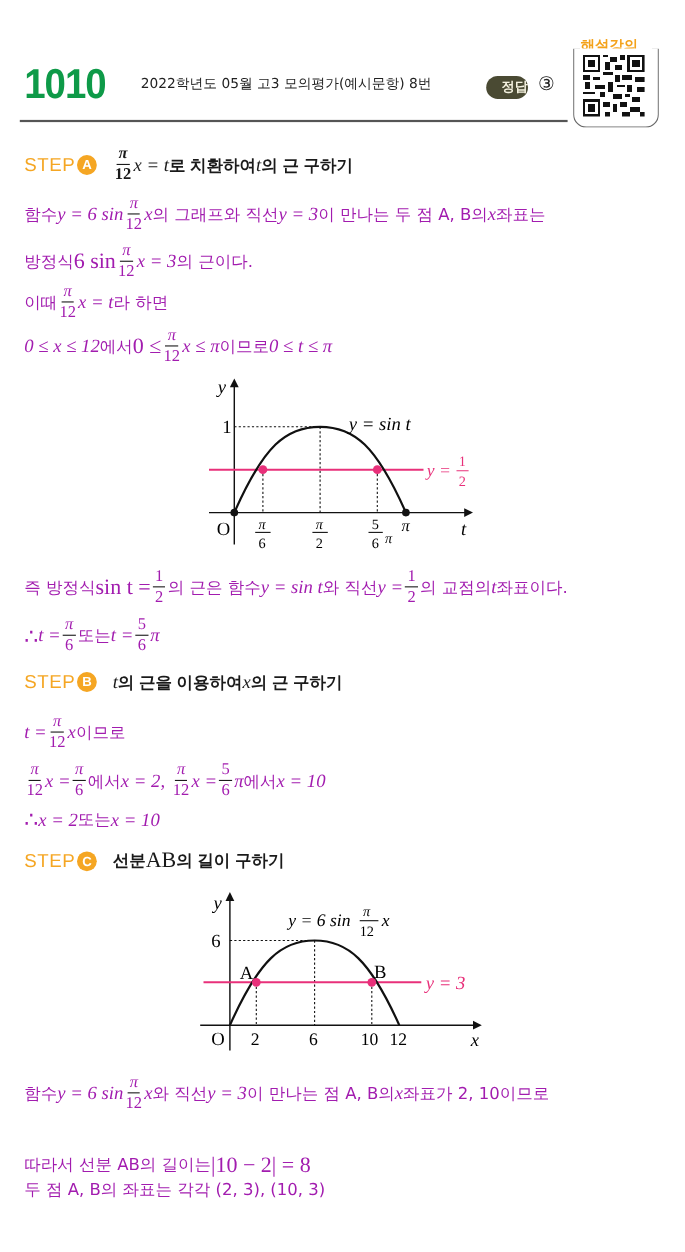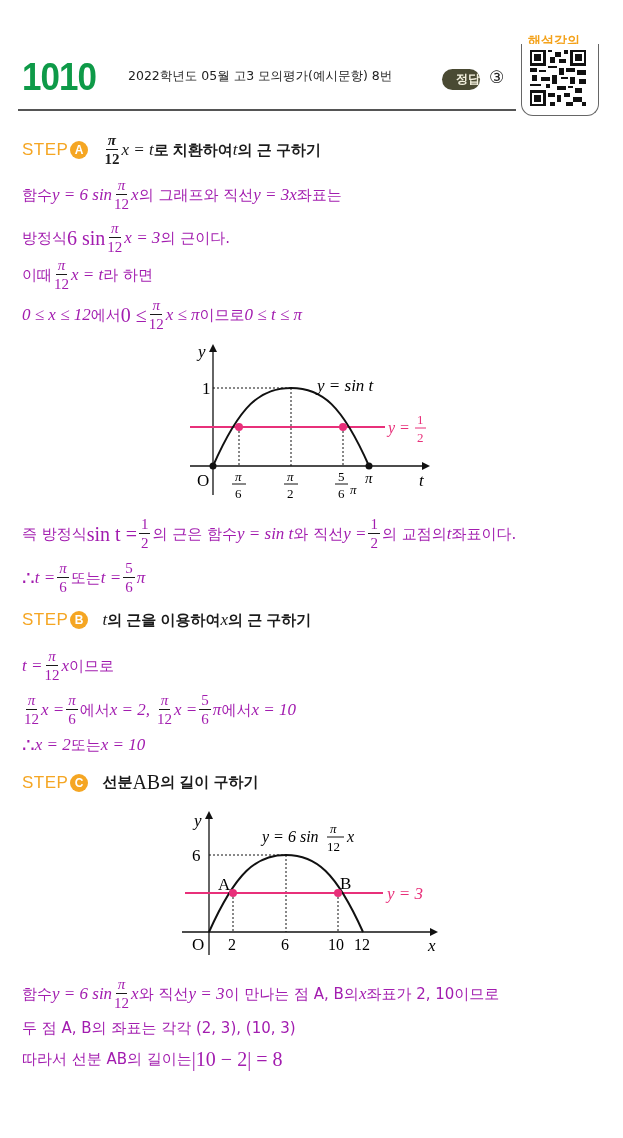--- a/index.html
+++ b/index.html
@@ -99,20 +99,21 @@
 <div class="abs line" style="top:178px;">
   <span>함수 </span>
   <span class="mi">y = 6 sin</span>
   <span class="frac">
       <span class="num">π</span>
       <span class="den">12</span>
     </span>
   <span class="mi">x</span>
   <span>의 그래프와 직선 </span>
   <span class="mi">y = 3</span>
+  <span>이 만나는 두 점 A, B의 </span>
   <span class="mi">x</span>
   <span>좌표는</span>
 </div>
 
 <div class="abs line" style="top:221px;">
   <span>방정식 </span>
   <span class="m">6 sin</span>
   <span class="frac">
       <span class="num">π</span>
       <span class="den">12</span>
@@ -331,20 +332,20 @@
       <span class="den">12</span>
     </span>
   <span class="mi">x</span>
   <span>와 직선 </span>
   <span class="mi">y = 3</span>
   <span>이 만나는 점 A, B의 </span>
   <span class="mi">x</span>
   <span>좌표가 2, 10이므로</span>
 </div>
 
-<div class="abs line" style="top:1019px;">
+<div class="abs line" style="top:1072px;">
   <span>두 점 A, B의 좌표는 각각 (2, 3), (10, 3)</span>
 </div>
 
 <div class="abs line" style="top:1048px;">
   <span>따라서 선분 AB의 길이는 </span>
   <span class="m">|10 − 2| = 8</span>
 </div>
 
 </body></html>

